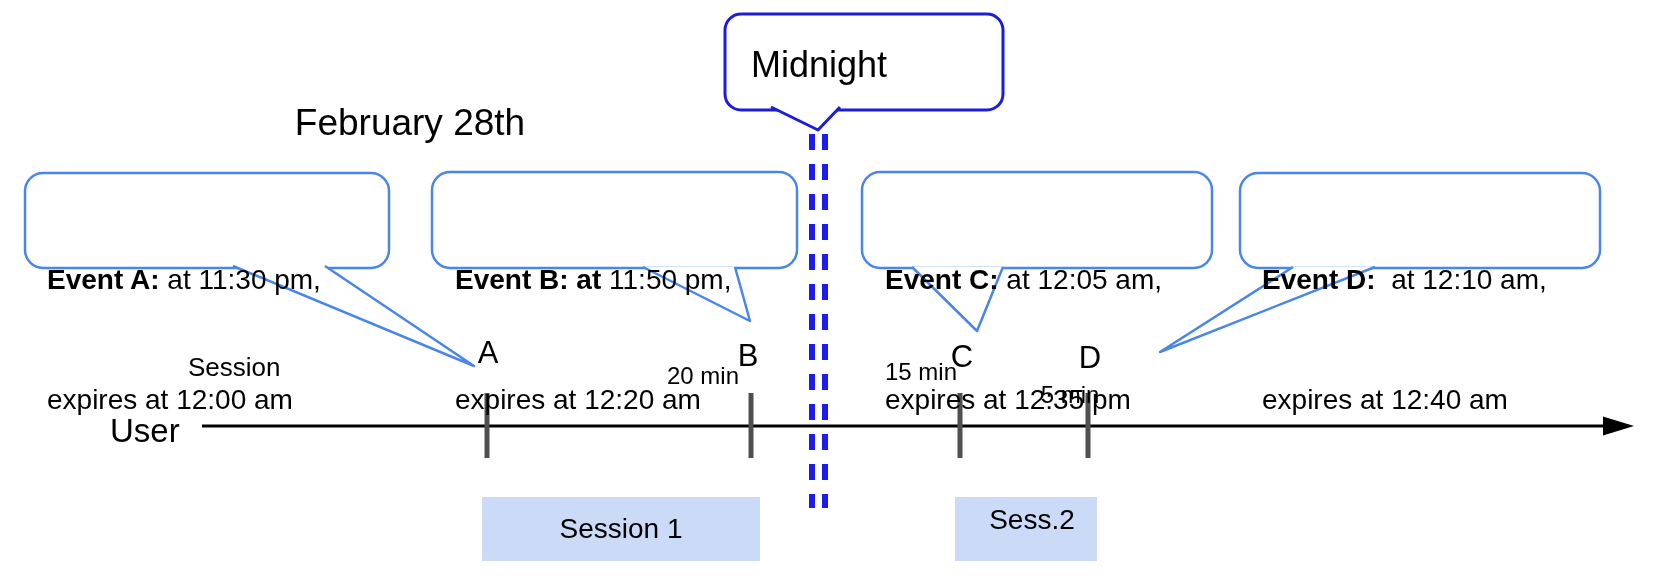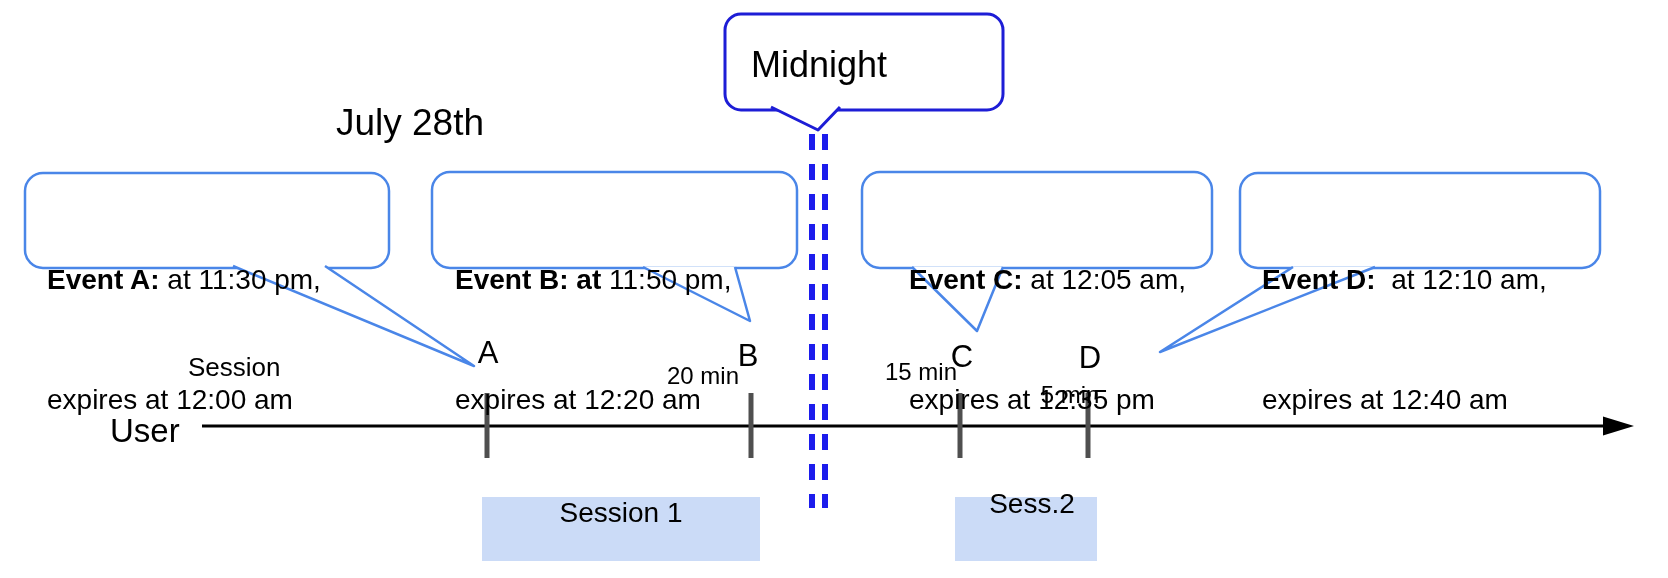--- a/index.html
+++ b/index.html
@@ -17,21 +17,21 @@
   .date-label { font-size:37px; transform:translateX(-50%); }
   .midnight-label { font-size:36px; }
   .bubble-text { font-size:28px; line-height:40px; }
   .bubble-line { white-space:pre; }
   .axis-label-events { font-size:26px; }
   .axis-label-user { font-size:33px; }
   .marker-label { font-size:31px; transform:translateX(-50%); }
   .gap-label { font-size:24px; transform:translateX(-50%);margin-left:40px; }
   .session-box {
     position:absolute;
-    display:flex; align-items:flex-start; justify-content:center;
+    display:flex; align-items:center; justify-content:center;
     font-size:28px;
   }
 </style>
 </head>
 <body>
 
 <div class="canvas">
 
   <svg class="layer" width="1668" height="578" viewBox="0 0 1668 578">
 
@@ -58,35 +58,35 @@
     <rect x="862" y="172" width="350" height="96" rx="18" fill="#ffffff" stroke="#4a86e8" stroke-width="2.5"></rect>
     <path d="M912 267 L977 331 L1003 267" fill="#ffffff" stroke="#4a86e8" stroke-width="2.5" stroke-linejoin="round"></path>
 
     <rect x="1240" y="173" width="360" height="95" rx="18" fill="#ffffff" stroke="#4a86e8" stroke-width="2.5"></rect>
     <path d="M1375 267 L1160 352 L1293 267" fill="#ffffff" stroke="#4a86e8" stroke-width="2.5" stroke-linejoin="round"></path>
 
     <rect x="725" y="14" width="278" height="96" rx="16" fill="#ffffff" stroke="#1d1dd6" stroke-width="3"></rect>
     <path d="M771 107 L818 130 L840 107" fill="#ffffff" stroke="#1d1dd6" stroke-width="3" stroke-linejoin="round"></path>
   </svg>
 
-  <div class="txt date-label" style="left:410px; top:102px;">July 28th</div>
+  <div class="txt date-label" style="left:410px; top:102px;">February 28th</div>
 
   <div class="txt midnight-label" style="left:751px; top:44px;">Midnight</div>
 
   <div class="txt bubble-text" style="left:47px; top:180px;">
     <div class="bubble-line"><b>Event A:</b><span> at 11:30 pm,</span></div>
     <div class="bubble-line">expires at 12:00 am</div>
   </div>
 
   <div class="txt bubble-text" style="left:455px; top:180px;">
     <div class="bubble-line"><b>Event B: at</b><span> 11:50 pm,</span></div>
     <div class="bubble-line">expires at 12:20 am</div>
   </div>
 
-  <div class="txt bubble-text" style="left:885px; top:180px;margin-left:24px;">
+  <div class="txt bubble-text" style="left:885px; top:180px;">
     <div class="bubble-line"><b>Event C:</b><span> at 12:05 am,</span></div>
     <div class="bubble-line">expires at 12:35 pm</div>
   </div>
 
   <div class="txt bubble-text" style="left:1262px; top:180px;">
     <div class="bubble-line"><b>Event D:</b><span>  at 12:10 am,</span></div>
     <div class="bubble-line">expires at 12:40 am</div>
   </div>
 
   <div class="txt axis-label-events" style="left:188px; top:352px;">Session</div>

